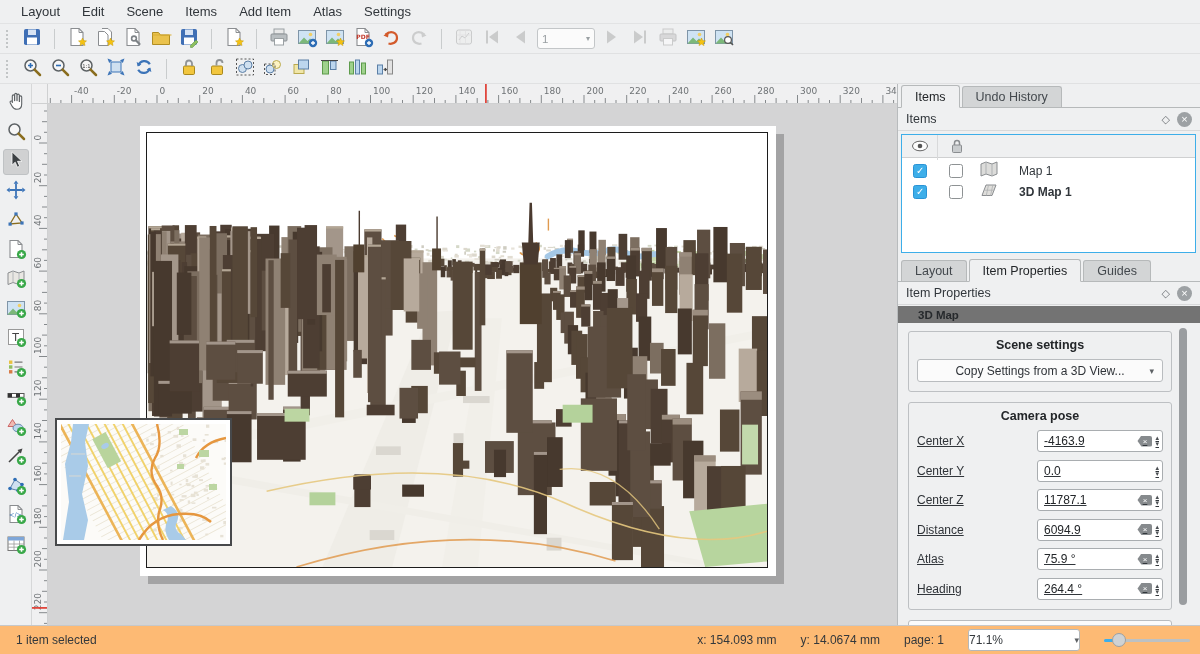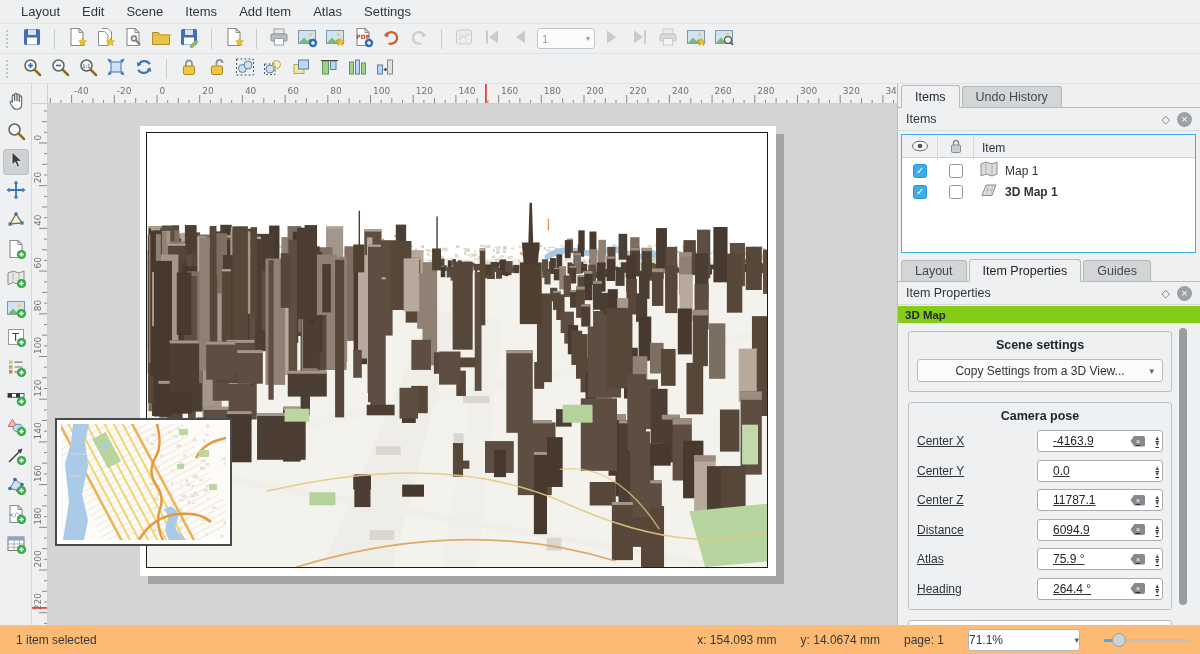--- a/index.html
+++ b/index.html
@@ -48,37 +48,37 @@
 .phbtns { margin-left:auto; display:flex; align-items:center; gap:7px; }
 .float-icon { color:#6e7276; font-size:11px; }
 .close-icon { width:15px; height:15px; border-radius:50%; background:#9da1a4; color:#fff; font-size:11px; line-height:14px; text-align:center; }
 
 .tree { margin:3px 4px 2px 3px; border:1px solid #3daee9; background:#fff; height:119px; font-size:12px; }
 .treehead { display:grid; grid-template-columns:36px 36px 1fr; height:23px; background:#eff0f1; border-bottom:1px solid #cfd0d1; align-items:center; }
 .treehead .hc { display:flex; align-items:center; justify-content:center; height:100%; border-right:1px solid #d8d9da; }
 .treehead .hc:last-child { justify-content:flex-start; padding-left:8px; border-right:none; font-size:12px; color:#31363b; }
 .trow { display:grid; grid-template-columns:36px 36px 1fr; height:21px; align-items:center; }
 .trow .c { display:flex; justify-content:center; align-items:center; }
-.trow .ilabel { display:flex; align-items:center; gap:5px; padding-left:4px; }
+.trow .ilabel { display:flex; align-items:center; gap:19px; padding-left:4px; }
 .cb { width:14px; height:14px; border:1px solid #8e9294; border-radius:2.5px; background:#fff; position:relative; }
 .cb.checked { background:#3daee9; border-color:#2a93d5; }
 .cb.checked::after { content:"✓"; color:#fff; font-size:10px; position:absolute; left:2px; top:0px; }
 .bold { font-weight:bold; }
 
-.itemtypebar { height:17px; background:#84cc16; color:#26292c; font-size:11.5px; font-weight:bold; display:flex; align-items:center; padding:0 7px; margin-top:1px; }
+.itemtypebar { height:17px; background:#737373; color:#26292c; font-size:11.5px; font-weight:bold; display:flex; align-items:center; padding:0 20px; margin-top:1px; }
 .propscroll { flex:1; position:relative; padding:8px 28px 8px 10px; overflow:hidden; }
 .groupbox { border:1px solid #bdc0c3; border-radius:3px; padding:6px 8px 9px; margin-bottom:10px; background:#eff0f1; }
 .grouptitle { text-align:center; font-weight:bold; font-size:12.5px; margin-bottom:7px; color:#232629; }
 .dropbtn { width:100%; height:23px; background:#fbfbfb; border:1px solid #b9bcbf; border-radius:3px; font-size:12px; color:#2f3338; display:flex; align-items:center; justify-content:center; position:relative; font-family:inherit; }
 .dropbtn .chev { position:absolute; right:8px; font-size:9px; color:#5d6164; }
 .setbtn { width:calc(100% - 0px); }
 .frow { display:flex; align-items:center; height:22px; margin-bottom:7.5px;text-decoration:underline; }
 .frow:last-child { margin-bottom:0; }
 .flabel { flex:1; font-size:12px; color:#2f3338; }
-.spin { width:126px; height:22px; background:#fff; border:1px solid #a9adb0; border-radius:3px; display:flex; align-items:center; padding:0 3px 0 15px; font-size:12px;gap:7px; }
+.spin { width:126px; height:22px; background:#fff; border:1px solid #a9adb0; border-radius:3px; display:flex; align-items:center; padding:0 3px 0 6px; font-size:12px; }
 .spinval { flex:1; color:#232629; }
 .clearbtn { width:15px; height:11px; background:#868a8d; border-radius:2px; clip-path:polygon(26% 0,100% 0,100% 100%,26% 100%,0 50%); color:#fff; font-size:8px; line-height:11px; text-align:center; margin-right:3px; }
 .spinner { display:flex; flex-direction:column; justify-content:center; line-height:6px; font-size:7px; color:#4a4e52; }
 .pscrollbar { position:absolute; right:13px; top:5px; bottom:8px; width:8px; }
 .pthumb { width:8px; height:96%; background:#9a9da0; border-radius:4px; }
 
 
 .statusbar { height:29px; background:#fdba74; border-top:1px solid #c6c8ca; display:flex; align-items:center; font-size:12px; color:#33383c; padding:0 10px 0 16px; }
 .sright { margin-left:auto; display:flex; align-items:center; gap:24px; }
 .zoomcombo { width:112px; height:22px; background:#fff; border:1px solid #b4b8ba; border-radius:3px; display:flex; align-items:center; padding:0 0; }
@@ -1982,21 +1982,20 @@
                     <ellipse cx="11" cy="11" rx="7.5" ry="4.8" fill="#fdfdfd" stroke="#666"></ellipse>
                     <circle cx="11" cy="11" r="2.3" fill="#555"></circle>
                   </svg></span>
               </span>
             <span class="hc">
                 <span id="lockicon"><svg width="22" height="22" viewBox="0 0 22 22">
                     <rect x="6.5" y="10" width="9" height="7.5" rx="1" fill="#c9ccce" stroke="#8a8d90"></rect>
                     <path d="M8.5 10V8a2.5 2.5 0 015 0v2" fill="none" stroke="#8a8d90" stroke-width="1.5"></path>
                   </svg></span>
               </span>
-            <span class="hc">Item</span>
           </div>
           <div id="treerows">
               <div class="trow">
                 <span class="c">
                   <span class="cb checked"></span>
                 </span>
                 <span class="c">
                   <span class="cb"></span>
                 </span>
                 <span class="ilabel">

